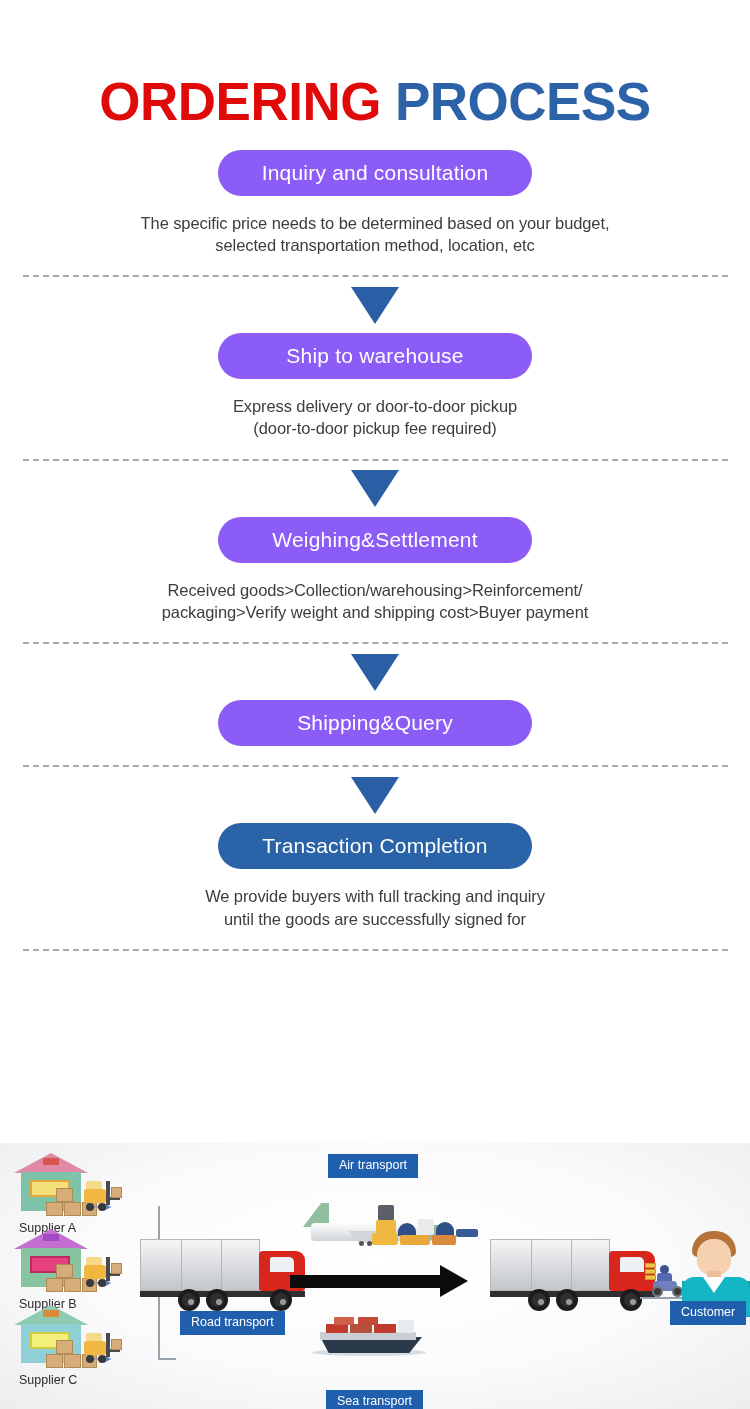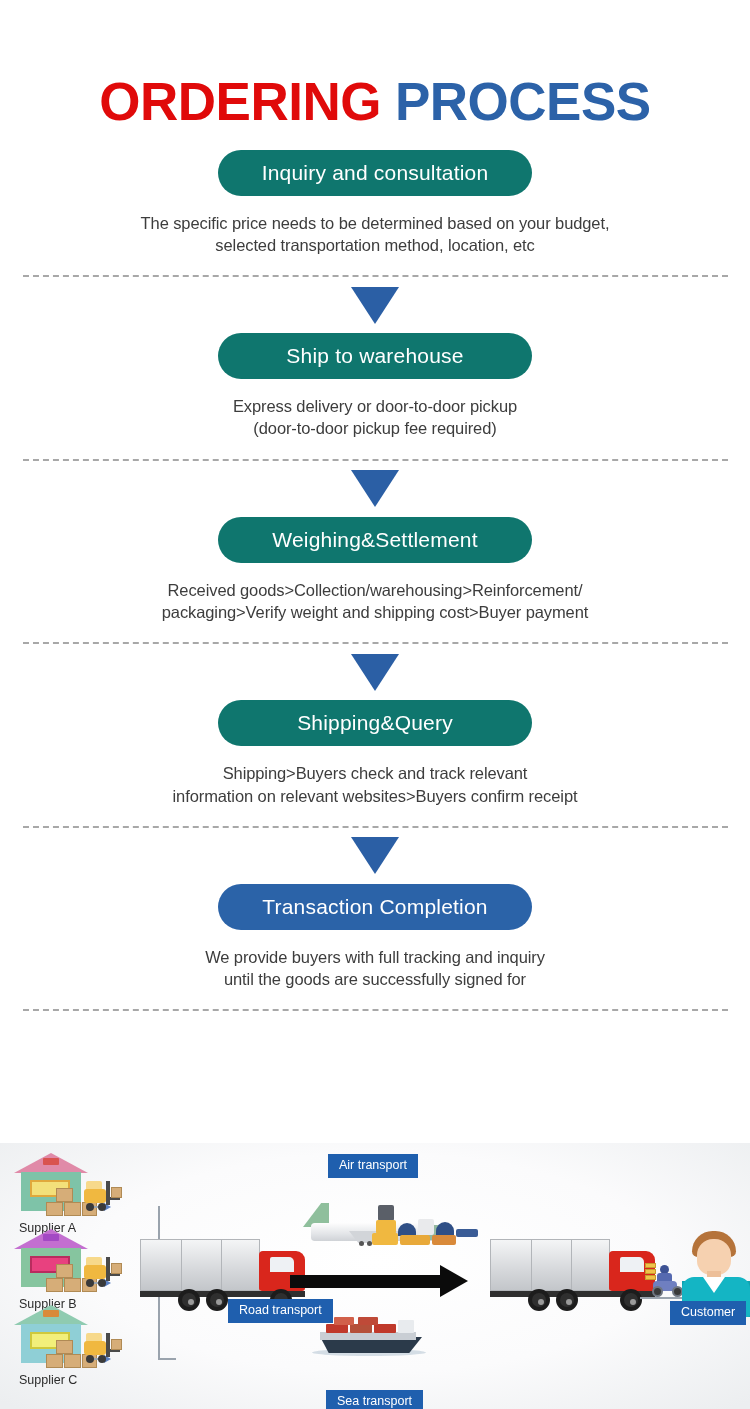--- a/index.html
+++ b/index.html
@@ -53,21 +53,21 @@
     border-right: 24px solid transparent;
     border-top: 37px solid #2b5fa5;
   }
 
   .pill {
     display: inline-block;
     width: 314px;
     height: 46px;
     line-height: 46px;
     border-radius: 23px;
-    background: #0f766e;
+    background: #8b5cf6;
     color: #ffffff;
     font-size: 21px;
     letter-spacing: .2px;
     text-align: center;
     white-space: nowrap;
   }
   .pill.accent { background: #2b63a8; }
 
   .desc {
     margin-top: 16px;
@@ -283,22 +283,20 @@
       <div class="desc">Received goods&gt;Collection/warehousing&gt;Reinforcement/
 packaging&gt;Verify weight and shipping cost&gt;Buyer payment</div>
       <div class="divider"></div>
     </div>
 
     <div class="step">
       <div class="arrow-wrap">
         <div class="arrow"></div>
       </div>
       <div class="pill">Shipping&amp;Query</div>
-      <div class="desc">Shipping&gt;Buyers check and track relevant
-information on relevant websites&gt;Buyers confirm receipt</div>
       <div class="divider"></div>
     </div>
 
     <div class="step">
       <div class="arrow-wrap">
         <div class="arrow"></div>
       </div>
       <div class="pill accent">Transaction Completion</div>
       <div class="desc">We provide buyers with full tracking and inquiry
 until the goods are successfully signed for</div>
@@ -406,21 +404,21 @@
           <div class="tr-hub"></div>
         </div>
       <div class="tr-wheel" style="left:66px;">
           <div class="tr-hub"></div>
         </div>
       <div class="tr-wheel" style="left:130px;">
           <div class="tr-hub"></div>
         </div>
     </div>
 
-    <div class="ill-label" style="left:180px; top:156px;margin-left:48px;">Road transport</div>
+    <div class="ill-label" style="left:180px; top:168px;">Road transport</div>
 
     <div class="ill-label" style="left:328px; top:11px;">Air transport</div>
 
     <div class="plane" style="left:297px; top:58px;">
       <div class="pl-tailfin"></div>
       <div class="pl-fuse"></div>
       <div class="pl-wing"></div>
       <div class="pl-nose"></div>
       <div class="pl-gear" style="left:62px;"></div>
       <div class="pl-gear" style="left:70px;"></div>

